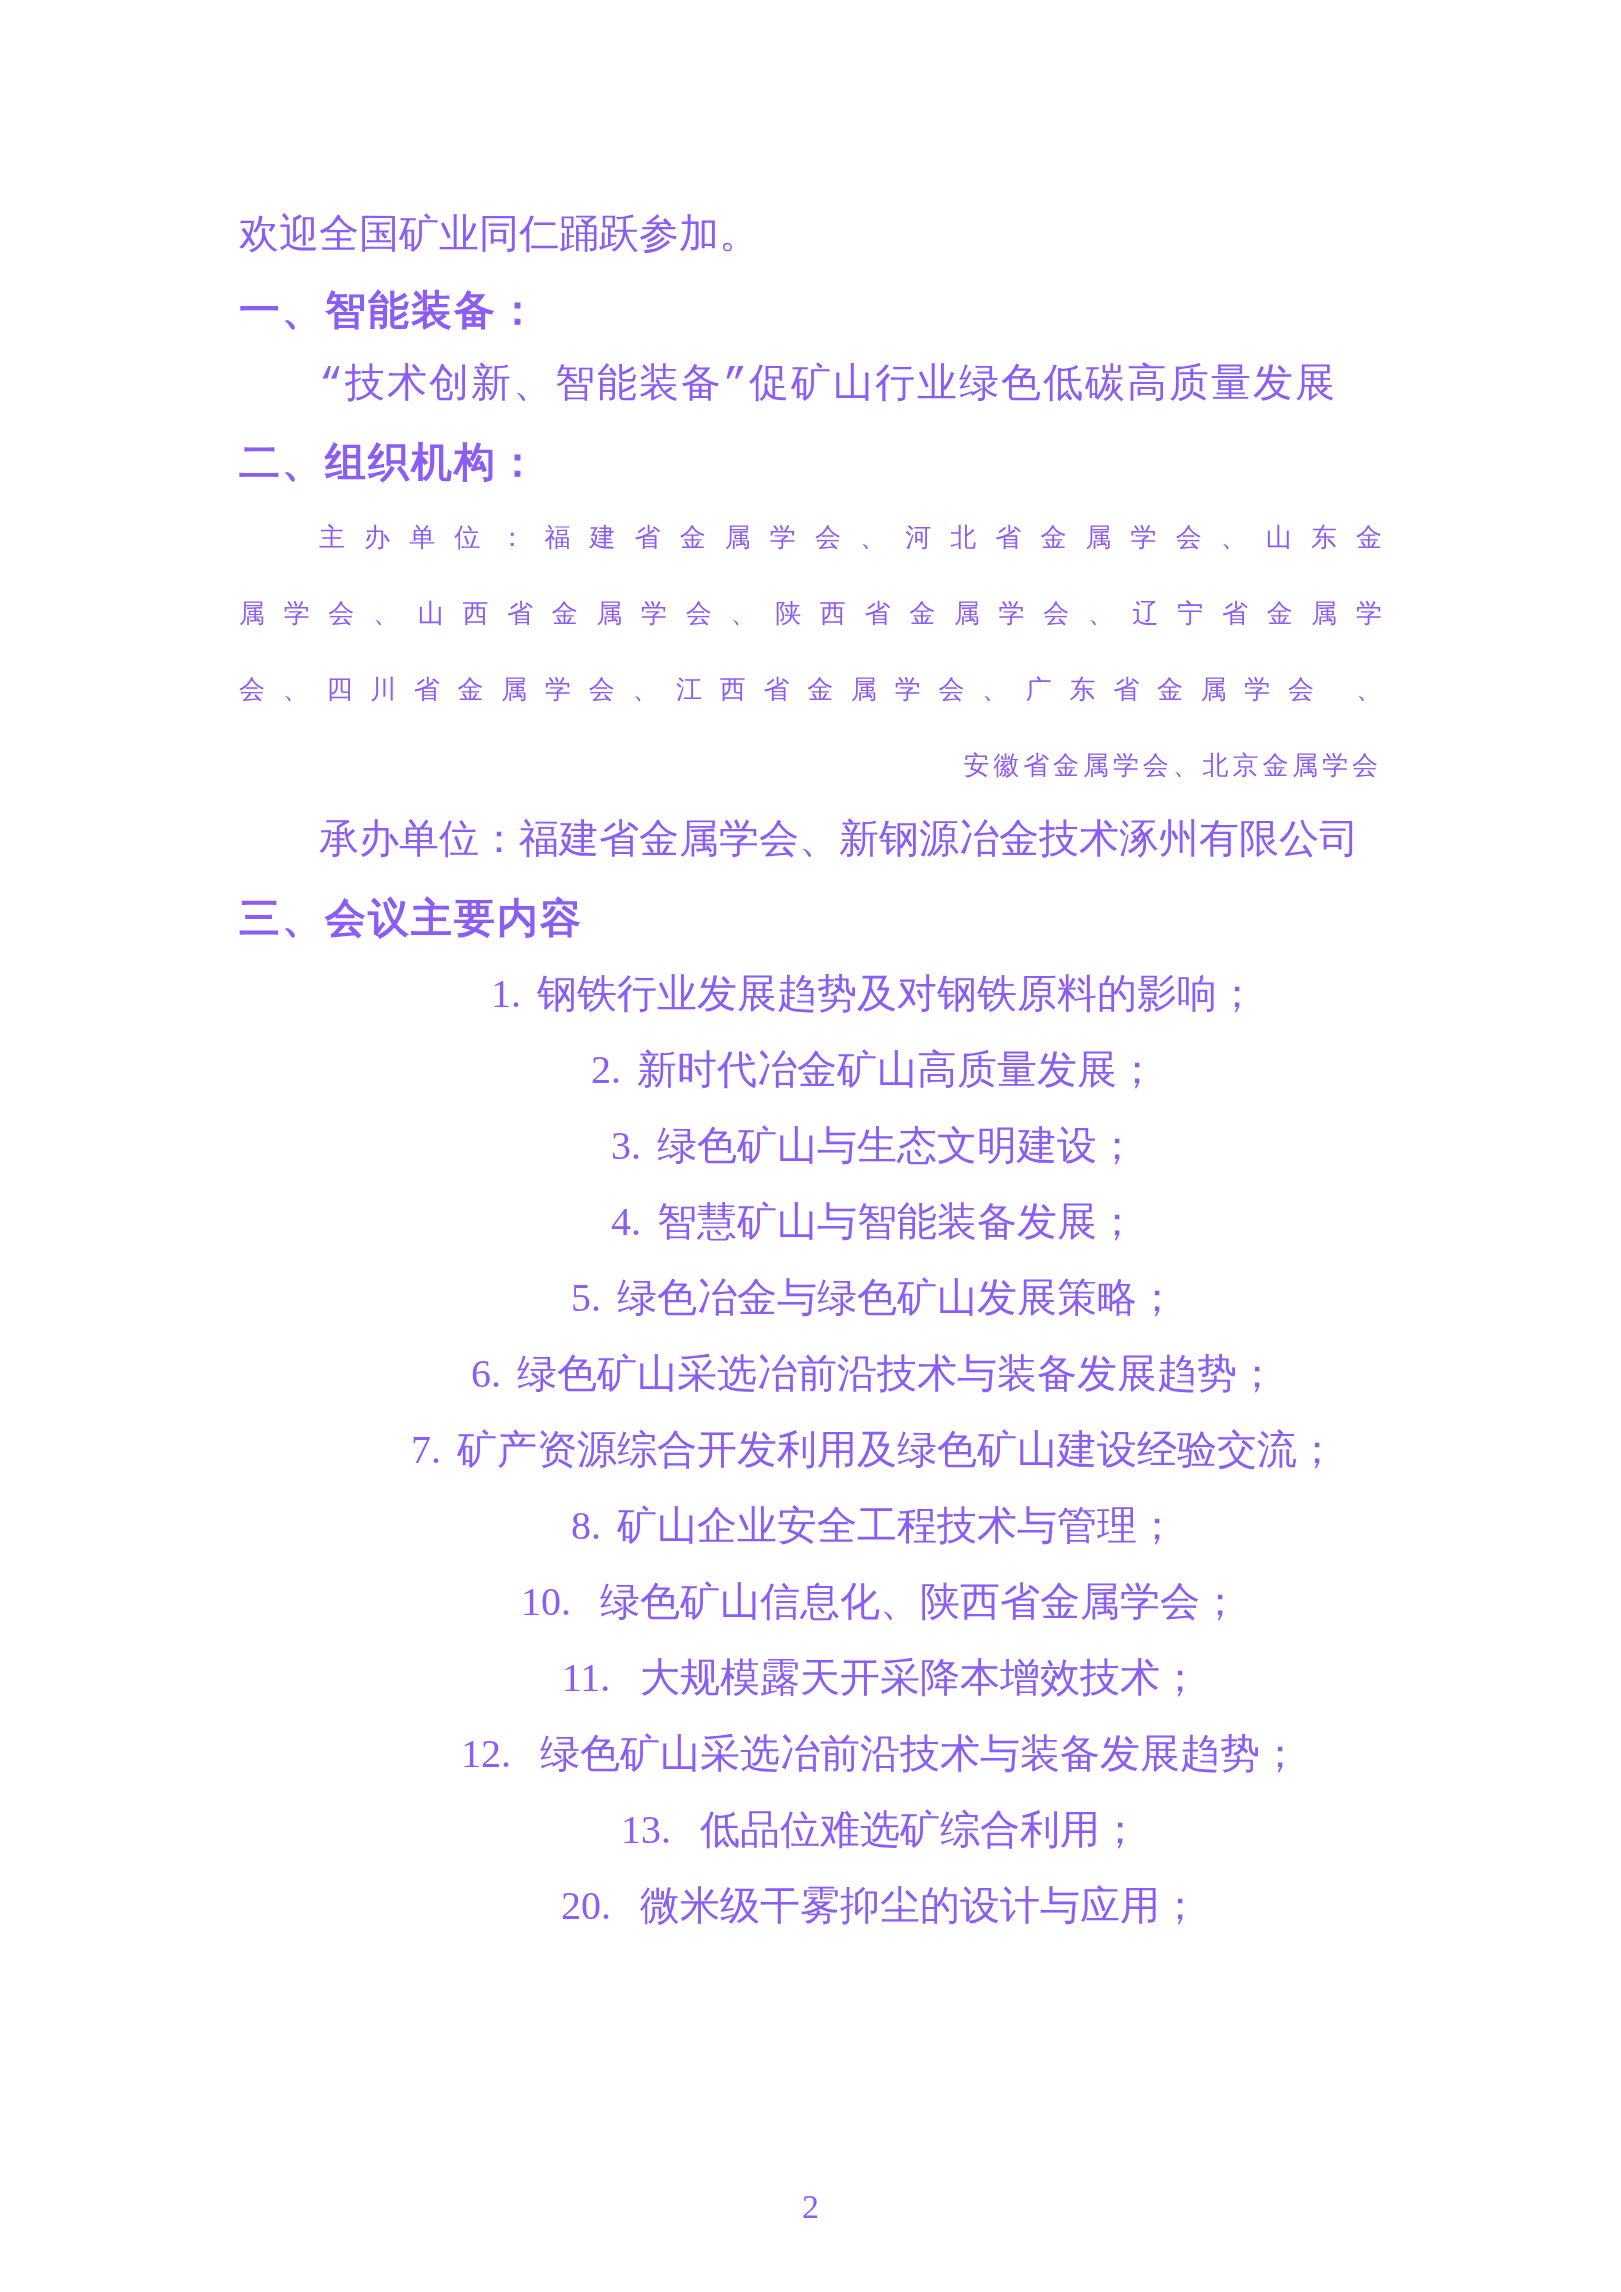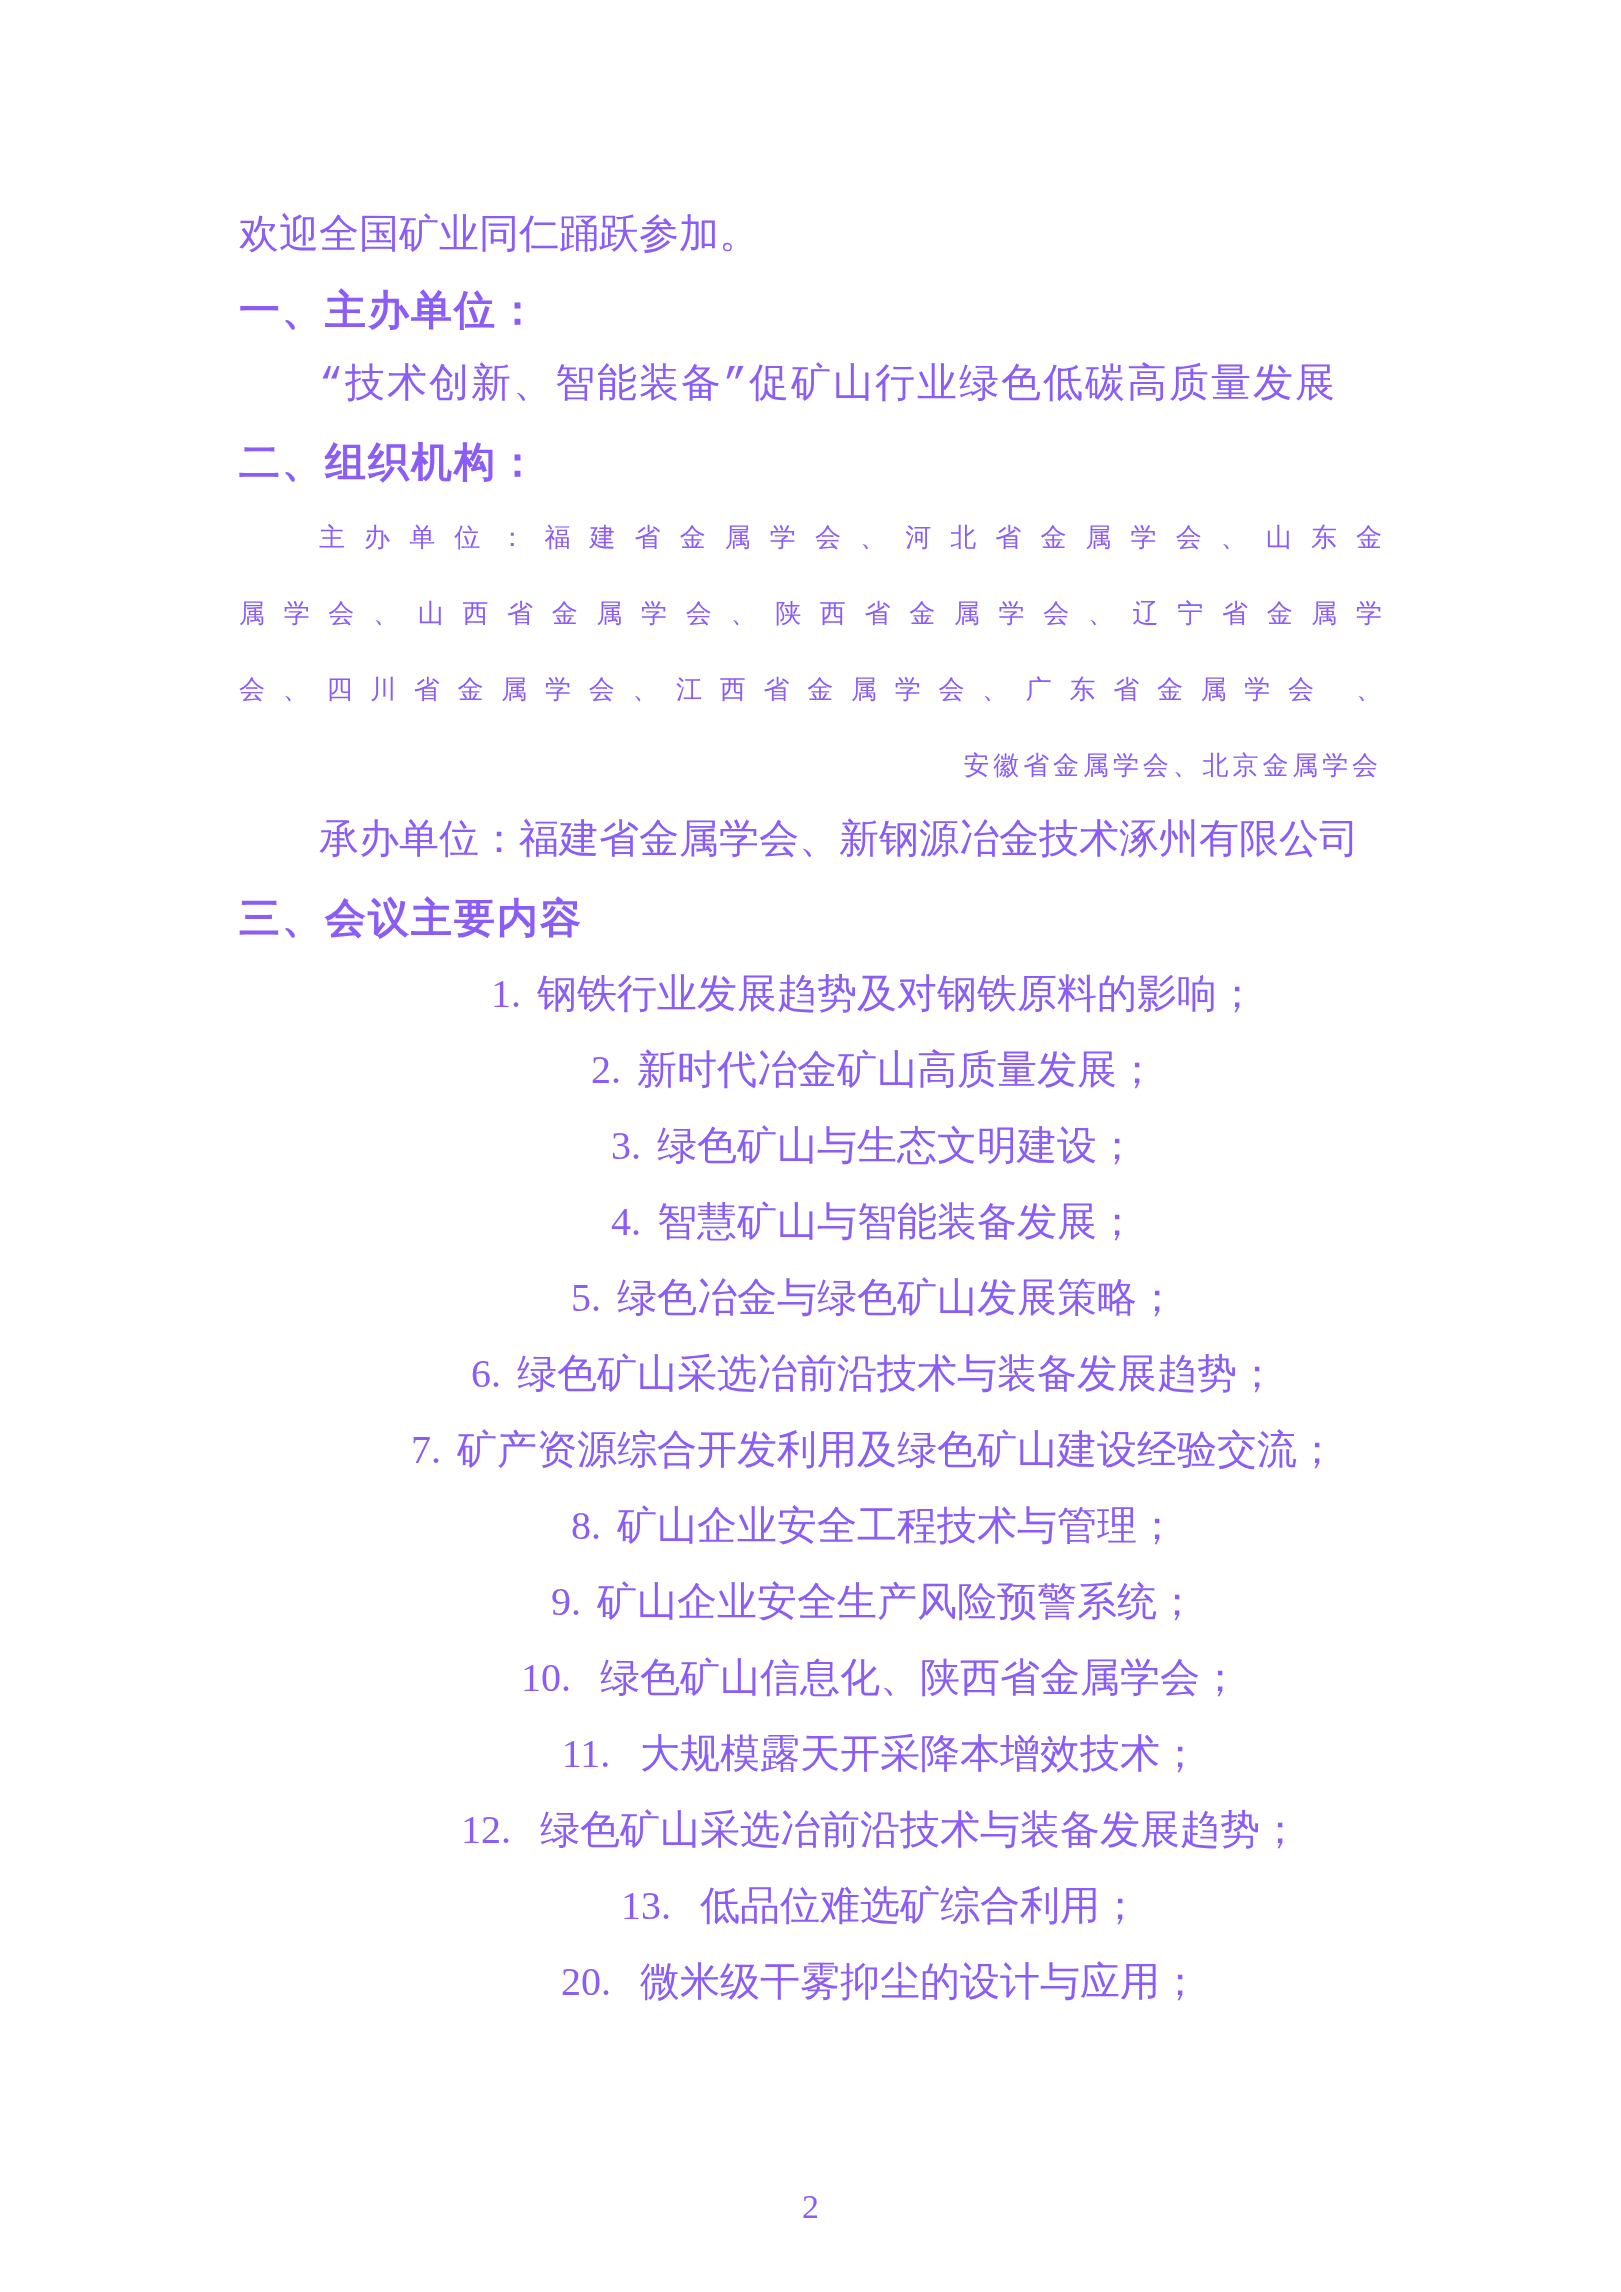--- a/index.html
+++ b/index.html
@@ -68,21 +68,21 @@
   }
 </style>
 </head>
 <body>
 
 <div class="page">
   <div class="content">
 
     <div class="line">欢迎全国矿业同仁踊跃参加。</div>
 
-    <div class="heading">一、主办单位：</div>
+    <div class="heading">一、智能装备：</div>
 
     <div class="line indent2 theme">“技术创新、智能装备”促矿山行业绿色低碳高质量发展</div>
 
     <div class="heading">二、组织机构：</div>
 
     <div id="host-lines">
         <div class="host-line first">主办单位：福建省金属学会、河北省金属学会、山东金</div>
         <div class="host-line">属学会、山西省金属学会、陕西省金属学会、辽宁省金属学</div>
         <div class="host-line">会、四川省金属学会、江西省金属学会、广东省金属学会 、</div>
         <div class="host-line last">安徽省金属学会、北京金属学会</div>
@@ -110,23 +110,20 @@
   </div>
         <div class="agenda-item">
     <span class="num">6.</span><span class="txt">绿色矿山采选冶前沿技术与装备发展趋势；</span>
   </div>
         <div class="agenda-item">
     <span class="num">7.</span><span class="txt">矿产资源综合开发利用及绿色矿山建设经验交流；</span>
   </div>
         <div class="agenda-item">
     <span class="num">8.</span><span class="txt">矿山企业安全工程技术与管理；</span>
   </div>
-        <div class="agenda-item">
-    <span class="num">9.</span><span class="txt">矿山企业安全生产风险预警系统；</span>
-  </div>
         <div class="agenda-item wide">
     <span class="num">10.</span><span class="txt">绿色矿山信息化、陕西省金属学会；</span>
   </div>
         <div class="agenda-item wide">
     <span class="num">11.</span><span class="txt">大规模露天开采降本增效技术；</span>
   </div>
         <div class="agenda-item wide">
     <span class="num">12.</span><span class="txt">绿色矿山采选冶前沿技术与装备发展趋势；</span>
   </div>
         <div class="agenda-item wide">

